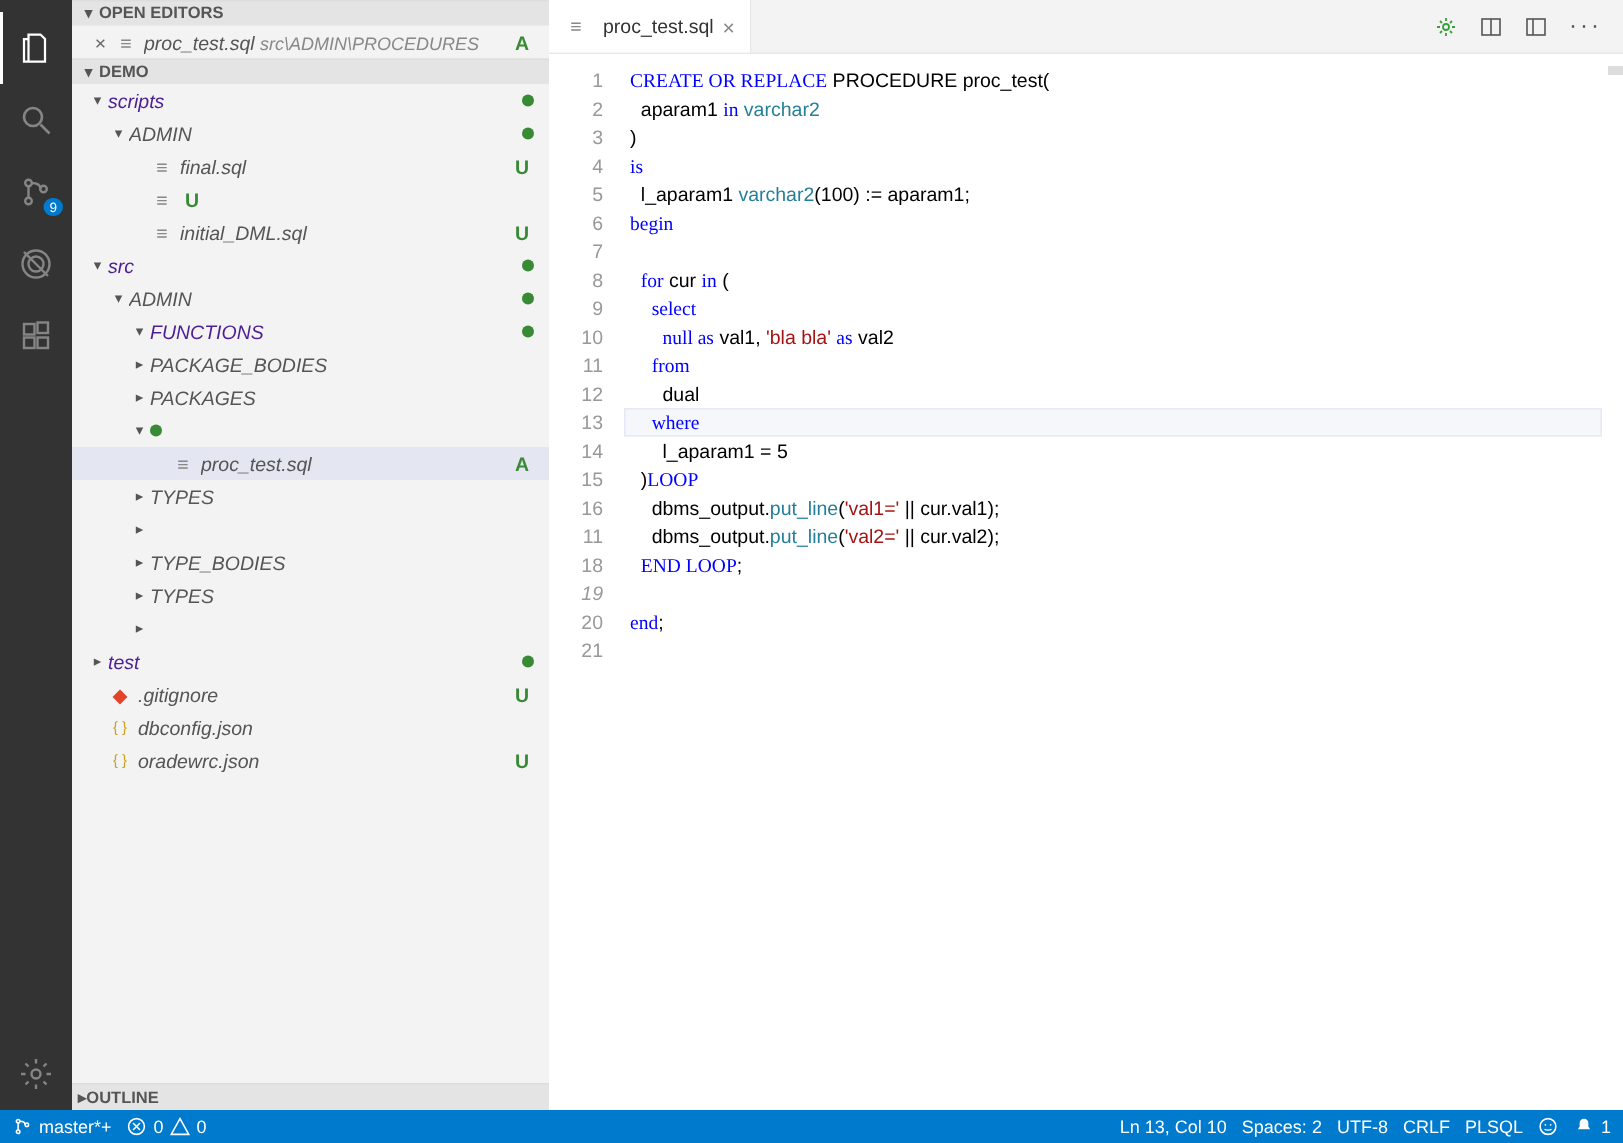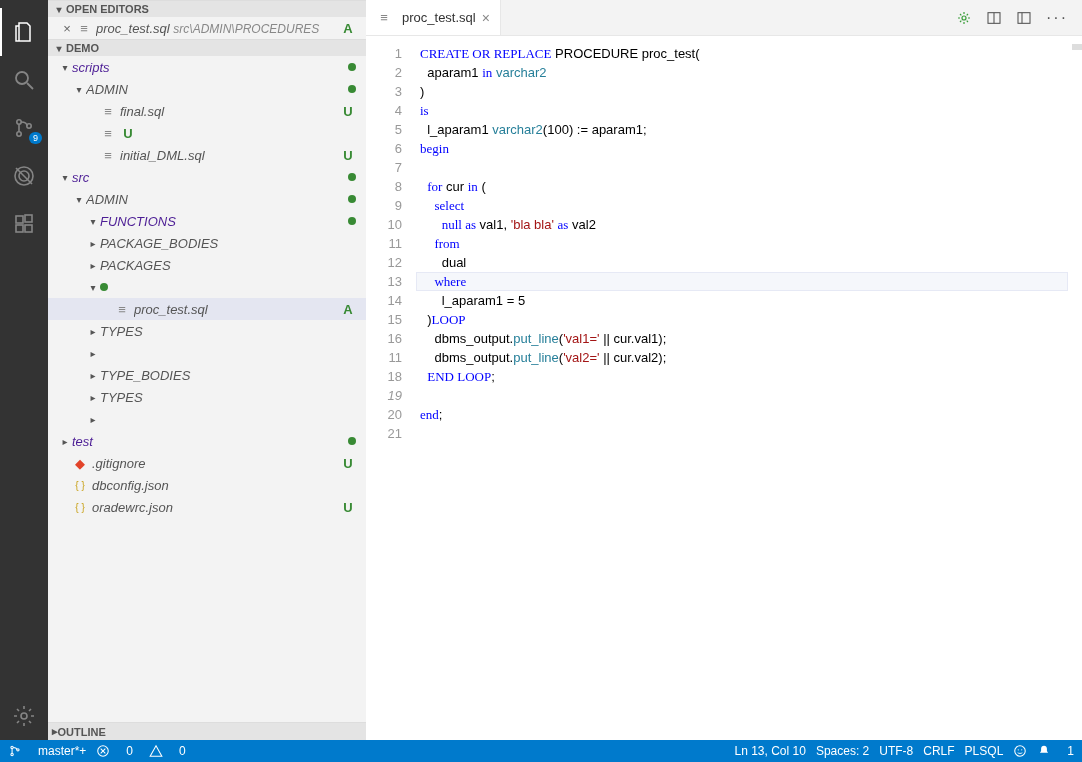--- a/index.html
+++ b/index.html
@@ -44,21 +44,21 @@
 .code .line { height: 19px; padding-left: 4px; }
 .code .line.hl { background: #f5f7fb; box-shadow: inset 0 0 0 1px #e6e9f5; }
 .kw { color: #0000ff; font-family: Liberation Serif, serif; } 
 .fn { color: #267f99; } 
 .num { color: #000000; } 
 .str { color: #a31515; }
 .scrollbar-right { width: 14px; background: #fff; position: relative; }
 .minimap-mark { position: absolute; right: 0; top: 8px; width: 10px; height: 6px; background: #ddd; }
 
 .statusbar { height: 22px; background: #007acc; color: #fff; display: flex; align-items: center; font-size: 12px; padding: 0 8px; gap: 10px; }
-.statusbar .sb-item { display: flex; align-items: center; gap: 16px; cursor: pointer; }
+.statusbar .sb-item { display: flex; align-items: center; gap: 4px; cursor: pointer; }
 .statusbar .spacer { flex: 1; }
 .statusbar .badge-num { font-weight: 400; }
 
 svg { display: block; }
 </style>
 </head>
 <body>
 
 <div class="main-area">
 

